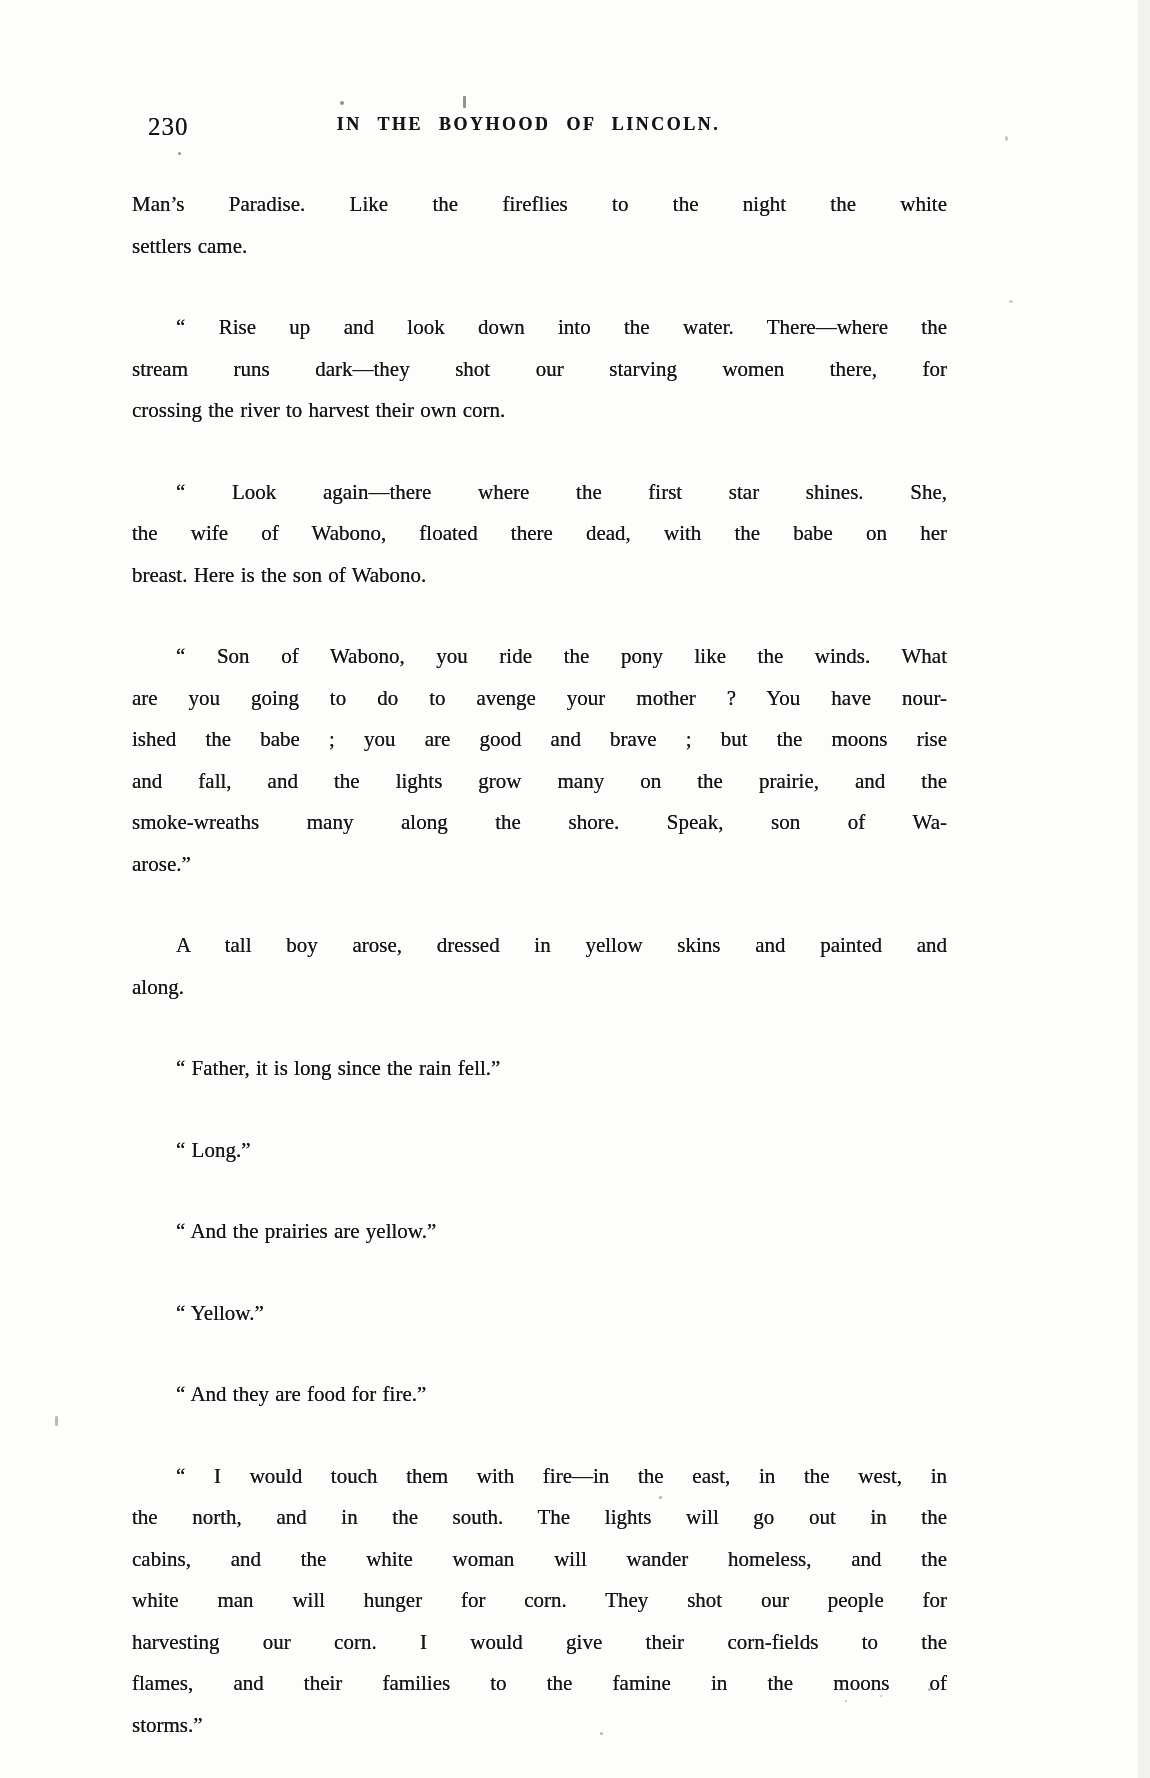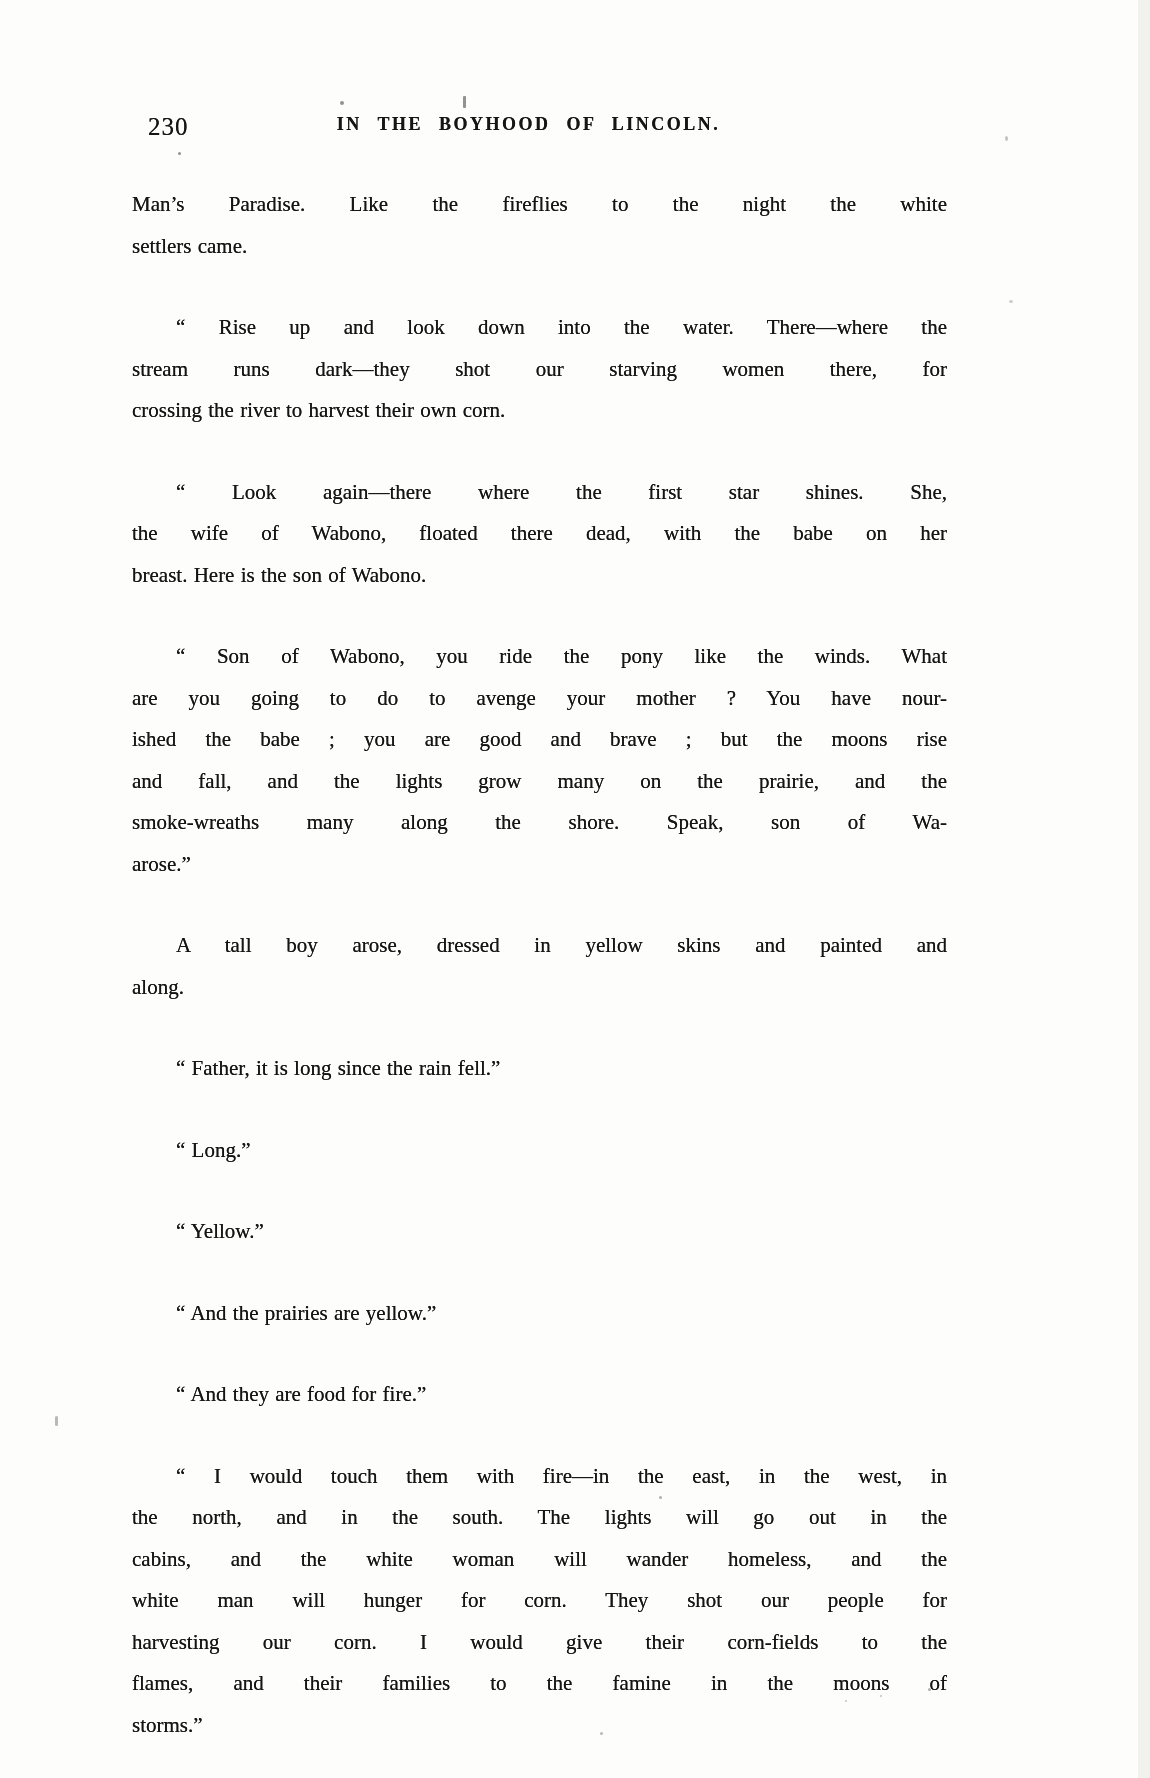--- a/index.html
+++ b/index.html
@@ -122,25 +122,25 @@
 
     <div class="para">
       <div class="line first last">“ Father, it is long since the rain fell.”</div>
     </div>
 
     <div class="para">
       <div class="line first last">“ Long.”</div>
     </div>
 
     <div class="para">
-      <div class="line first last">“ Yellow.”</div>
+      <div class="line first last">“ And the prairies are yellow.”</div>
     </div>
 
     <div class="para">
-      <div class="line first last">“ And the prairies are yellow.”</div>
+      <div class="line first last">“ Yellow.”</div>
     </div>
 
     <div class="para">
       <div class="line first last">“ And they are food for fire.”</div>
     </div>
 
     <div class="para">
       <div class="line first">“ I would touch them with fire—in the east, in the west, in</div>
       <div class="line">the north, and in the south.  The lights will go out in the</div>
       <div class="line">cabins, and the white woman will wander homeless, and the</div>

